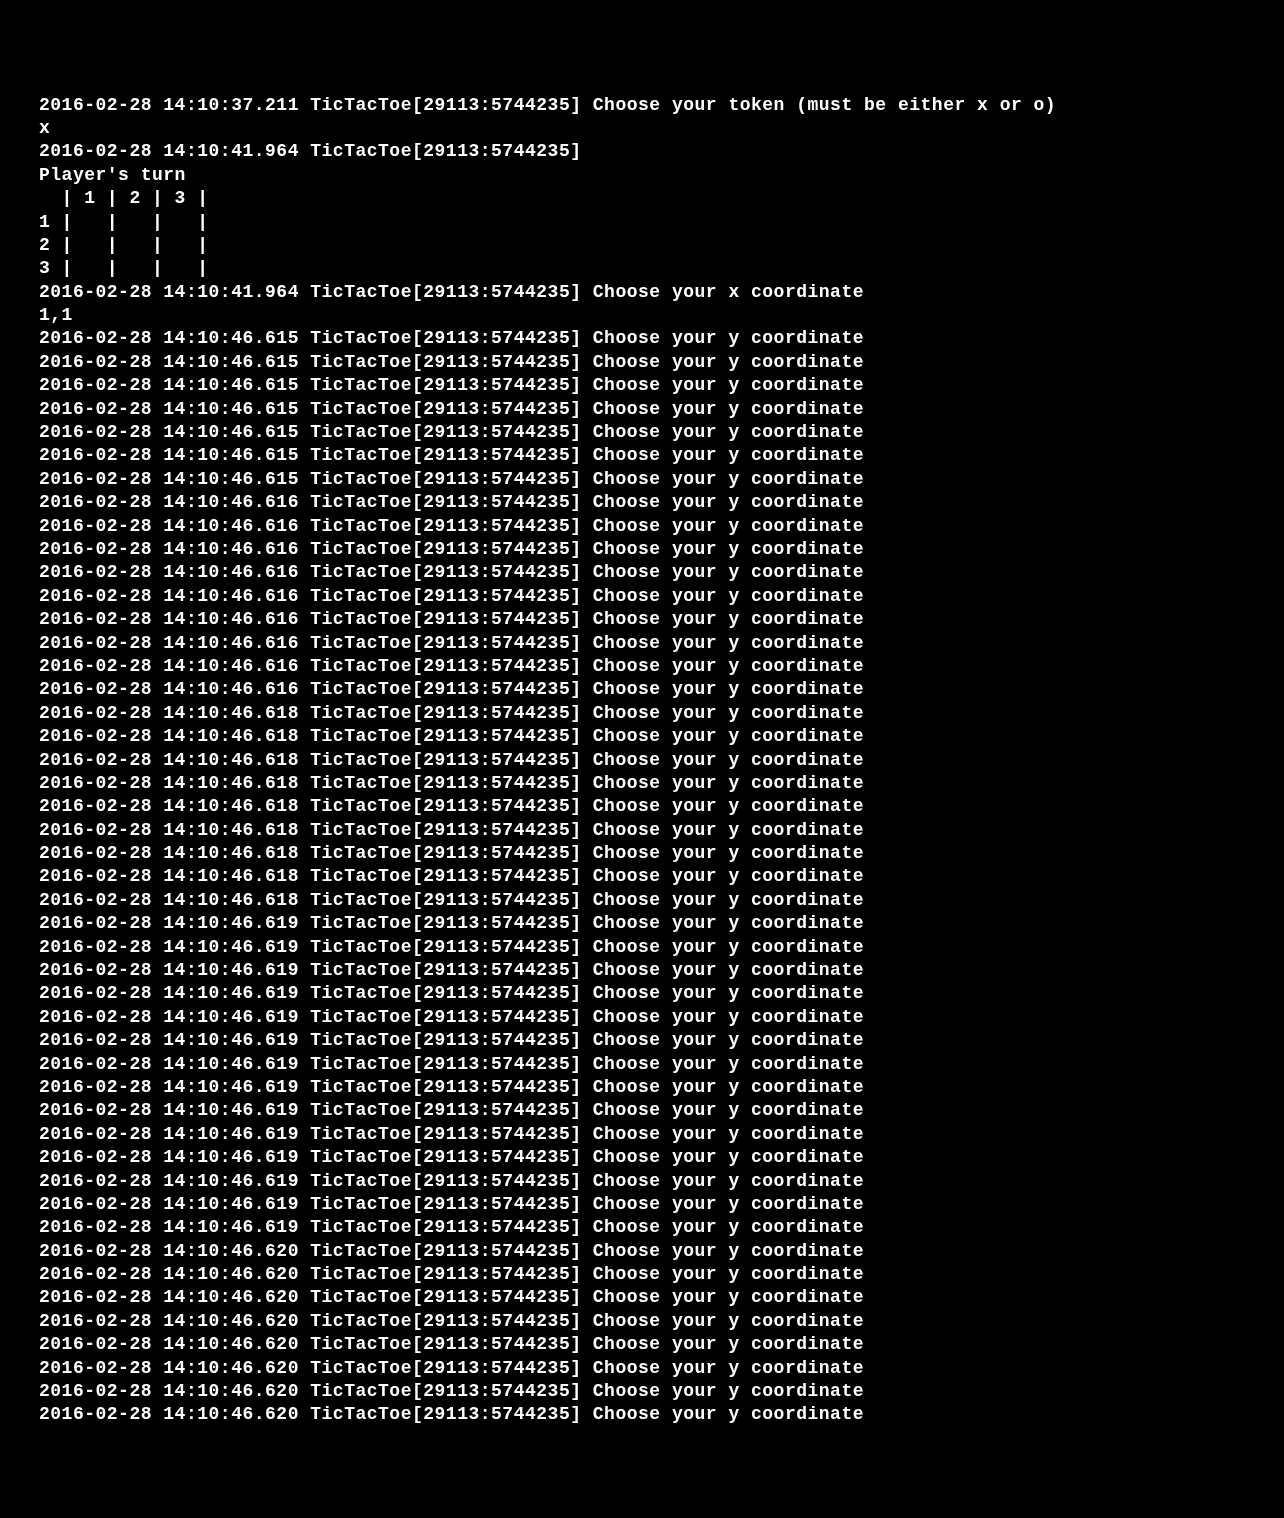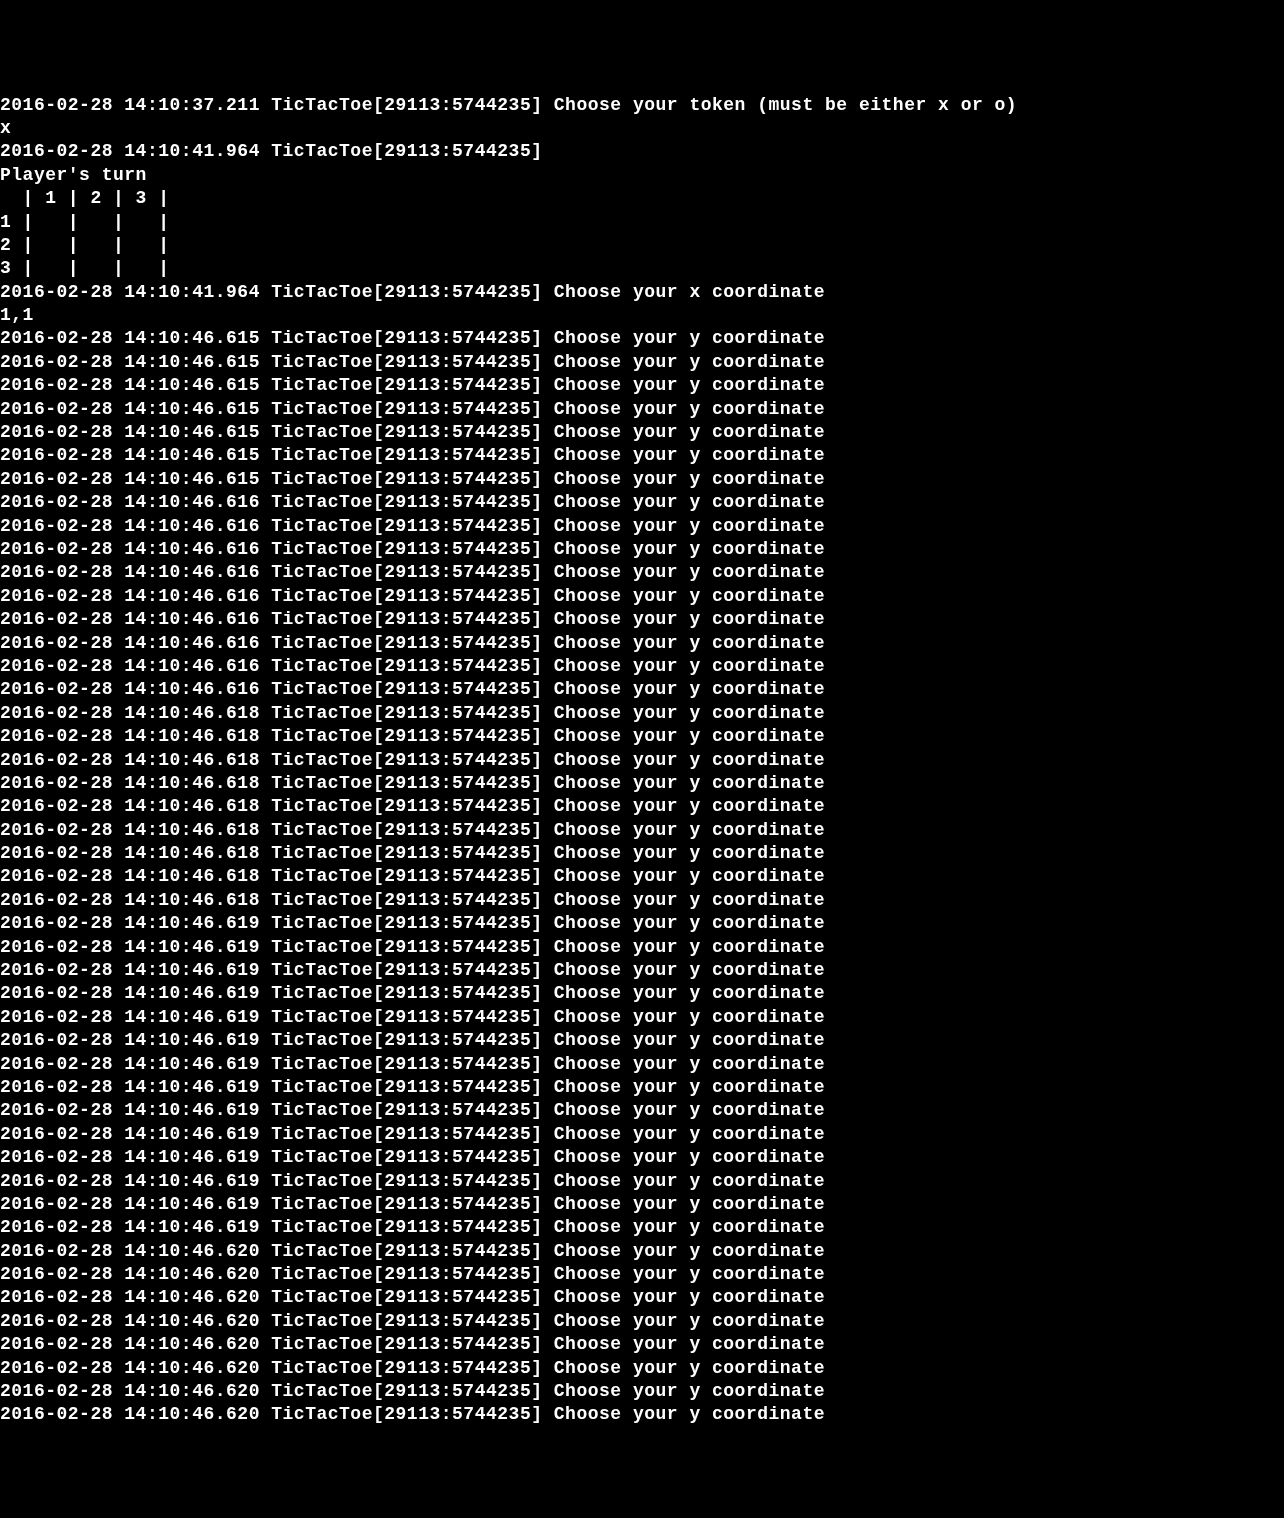--- a/index.html
+++ b/index.html
@@ -15,20 +15,21 @@
       font-weight: bold;
       line-height: 1.3;
       padding: 0;
       width: 1284px;
       overflow: hidden;
       white-space: pre;
       letter-spacing: 0.5px;
     }
     .line {
       white-space: pre;
+      padding-left: 39px;
     }
   </style>
 </head>
 <body>
 
 
 
 <div id="terminal"><div class="line">2016-02-28 14:10:37.211 TicTacToe[29113:5744235] Choose your token (must be either x or o)</div><div class="line">x</div><div class="line">2016-02-28 14:10:41.964 TicTacToe[29113:5744235] </div><div class="line">Player's turn</div><div class="line">  | 1 | 2 | 3 |</div><div class="line">1 |   |   |   |</div><div class="line">2 |   |   |   |</div><div class="line">3 |   |   |   |</div><div class="line">2016-02-28 14:10:41.964 TicTacToe[29113:5744235] Choose your x coordinate</div><div class="line">1,1</div><div class="line">2016-02-28 14:10:46.615 TicTacToe[29113:5744235] Choose your y coordinate</div><div class="line">2016-02-28 14:10:46.615 TicTacToe[29113:5744235] Choose your y coordinate</div><div class="line">2016-02-28 14:10:46.615 TicTacToe[29113:5744235] Choose your y coordinate</div><div class="line">2016-02-28 14:10:46.615 TicTacToe[29113:5744235] Choose your y coordinate</div><div class="line">2016-02-28 14:10:46.615 TicTacToe[29113:5744235] Choose your y coordinate</div><div class="line">2016-02-28 14:10:46.615 TicTacToe[29113:5744235] Choose your y coordinate</div><div class="line">2016-02-28 14:10:46.615 TicTacToe[29113:5744235] Choose your y coordinate</div><div class="line">2016-02-28 14:10:46.616 TicTacToe[29113:5744235] Choose your y coordinate</div><div class="line">2016-02-28 14:10:46.616 TicTacToe[29113:5744235] Choose your y coordinate</div><div class="line">2016-02-28 14:10:46.616 TicTacToe[29113:5744235] Choose your y coordinate</div><div class="line">2016-02-28 14:10:46.616 TicTacToe[29113:5744235] Choose your y coordinate</div><div class="line">2016-02-28 14:10:46.616 TicTacToe[29113:5744235] Choose your y coordinate</div><div class="line">2016-02-28 14:10:46.616 TicTacToe[29113:5744235] Choose your y coordinate</div><div class="line">2016-02-28 14:10:46.616 TicTacToe[29113:5744235] Choose your y coordinate</div><div class="line">2016-02-28 14:10:46.616 TicTacToe[29113:5744235] Choose your y coordinate</div><div class="line">2016-02-28 14:10:46.616 TicTacToe[29113:5744235] Choose your y coordinate</div><div class="line">2016-02-28 14:10:46.618 TicTacToe[29113:5744235] Choose your y coordinate</div><div class="line">2016-02-28 14:10:46.618 TicTacToe[29113:5744235] Choose your y coordinate</div><div class="line">2016-02-28 14:10:46.618 TicTacToe[29113:5744235] Choose your y coordinate</div><div class="line">2016-02-28 14:10:46.618 TicTacToe[29113:5744235] Choose your y coordinate</div><div class="line">2016-02-28 14:10:46.618 TicTacToe[29113:5744235] Choose your y coordinate</div><div class="line">2016-02-28 14:10:46.618 TicTacToe[29113:5744235] Choose your y coordinate</div><div class="line">2016-02-28 14:10:46.618 TicTacToe[29113:5744235] Choose your y coordinate</div><div class="line">2016-02-28 14:10:46.618 TicTacToe[29113:5744235] Choose your y coordinate</div><div class="line">2016-02-28 14:10:46.618 TicTacToe[29113:5744235] Choose your y coordinate</div><div class="line">2016-02-28 14:10:46.619 TicTacToe[29113:5744235] Choose your y coordinate</div><div class="line">2016-02-28 14:10:46.619 TicTacToe[29113:5744235] Choose your y coordinate</div><div class="line">2016-02-28 14:10:46.619 TicTacToe[29113:5744235] Choose your y coordinate</div><div class="line">2016-02-28 14:10:46.619 TicTacToe[29113:5744235] Choose your y coordinate</div><div class="line">2016-02-28 14:10:46.619 TicTacToe[29113:5744235] Choose your y coordinate</div><div class="line">2016-02-28 14:10:46.619 TicTacToe[29113:5744235] Choose your y coordinate</div><div class="line">2016-02-28 14:10:46.619 TicTacToe[29113:5744235] Choose your y coordinate</div><div class="line">2016-02-28 14:10:46.619 TicTacToe[29113:5744235] Choose your y coordinate</div><div class="line">2016-02-28 14:10:46.619 TicTacToe[29113:5744235] Choose your y coordinate</div><div class="line">2016-02-28 14:10:46.619 TicTacToe[29113:5744235] Choose your y coordinate</div><div class="line">2016-02-28 14:10:46.619 TicTacToe[29113:5744235] Choose your y coordinate</div><div class="line">2016-02-28 14:10:46.619 TicTacToe[29113:5744235] Choose your y coordinate</div><div class="line">2016-02-28 14:10:46.619 TicTacToe[29113:5744235] Choose your y coordinate</div><div class="line">2016-02-28 14:10:46.619 TicTacToe[29113:5744235] Choose your y coordinate</div><div class="line">2016-02-28 14:10:46.620 TicTacToe[29113:5744235] Choose your y coordinate</div><div class="line">2016-02-28 14:10:46.620 TicTacToe[29113:5744235] Choose your y coordinate</div><div class="line">2016-02-28 14:10:46.620 TicTacToe[29113:5744235] Choose your y coordinate</div><div class="line">2016-02-28 14:10:46.620 TicTacToe[29113:5744235] Choose your y coordinate</div><div class="line">2016-02-28 14:10:46.620 TicTacToe[29113:5744235] Choose your y coordinate</div><div class="line">2016-02-28 14:10:46.620 TicTacToe[29113:5744235] Choose your y coordinate</div><div class="line">2016-02-28 14:10:46.620 TicTacToe[29113:5744235] Choose your y coordinate</div><div class="line">2016-02-28 14:10:46.620 TicTacToe[29113:5744235] Choose your y coordinate</div></div>
 
 

